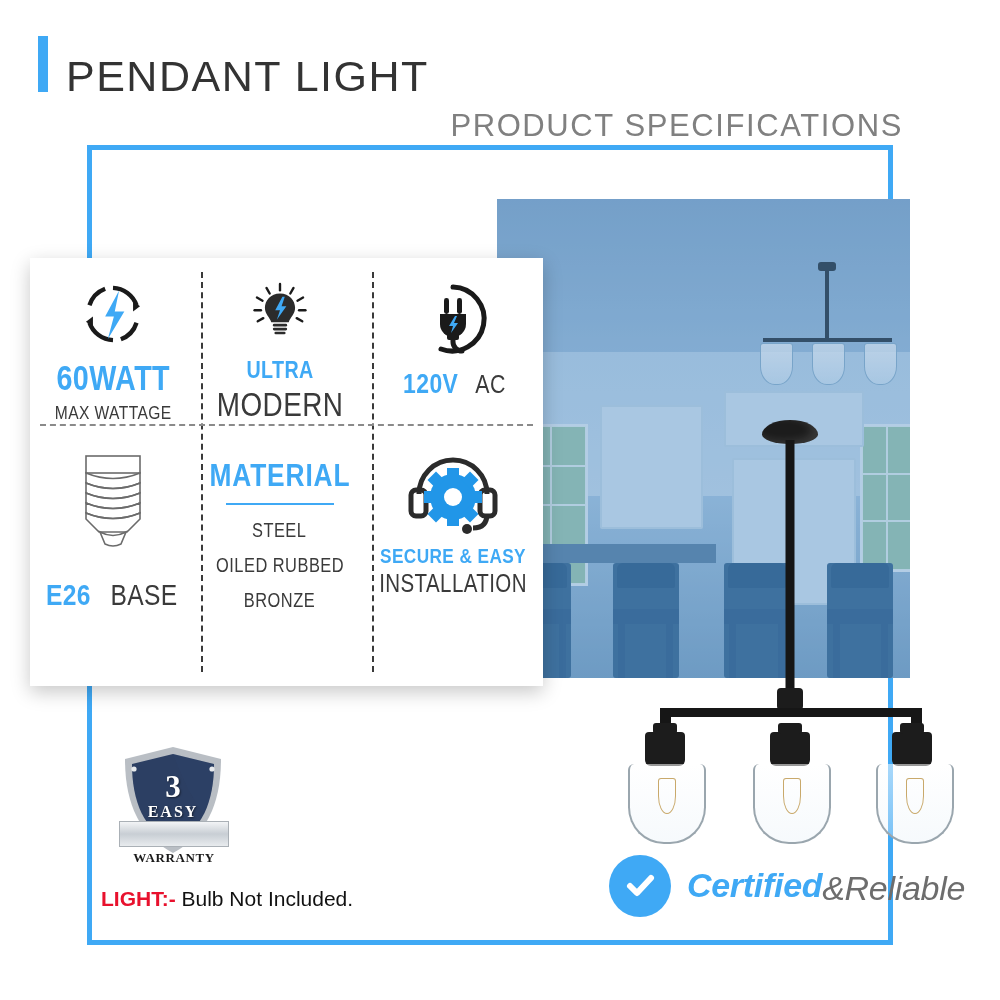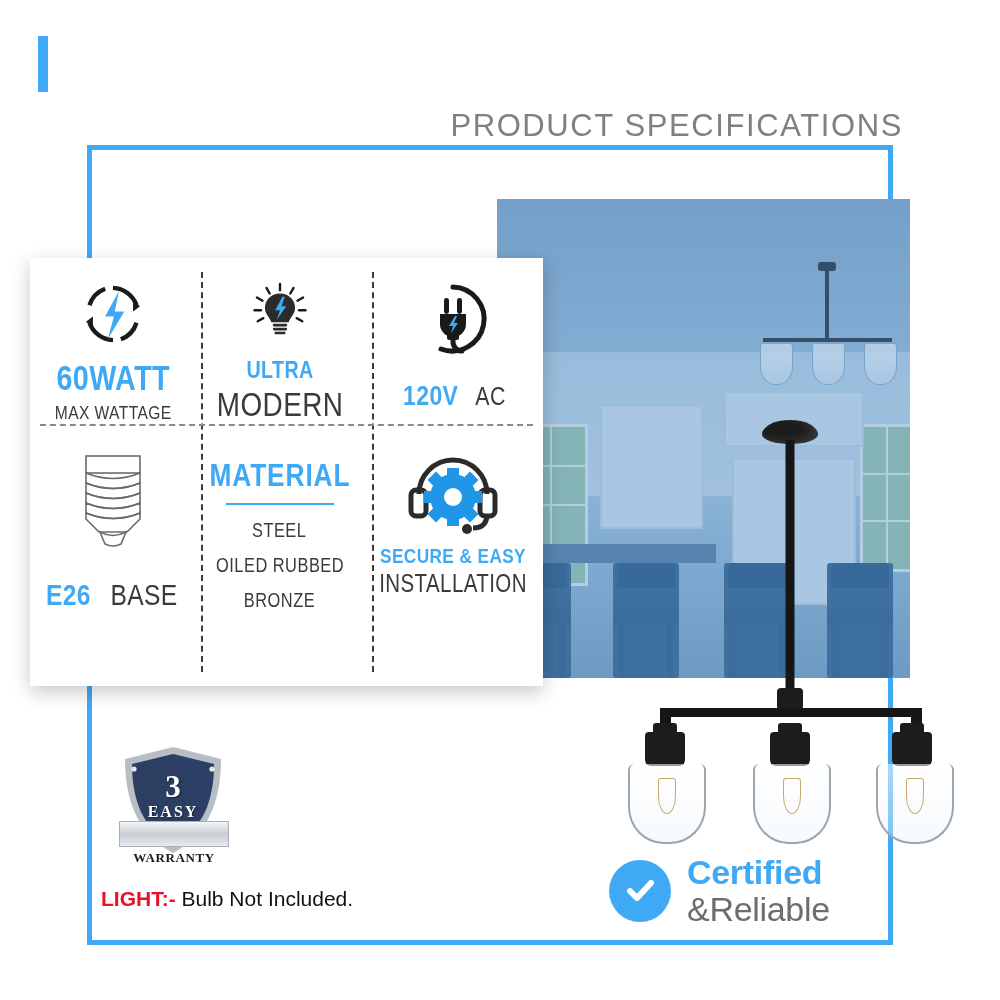--- a/index.html
+++ b/index.html
@@ -105,21 +105,21 @@
     font-family:"Liberation Sans Narrow","Liberation Sans",sans-serif;
     transform:scaleX(.82);transform-origin:center;white-space:nowrap;}
   .lbl-dark{color:#3a3a3a;letter-spacing:.5px;font-weight:400;
     font-family:"Liberation Sans Narrow","Liberation Sans",sans-serif;
     transform:scaleX(.82);transform-origin:center;white-space:nowrap;}
 
   .t-60watt{font-size:35px;margin-top:10px;}
   .t-maxwatt{font-size:19px;margin-top:4px;}
   .t-ultra{font-size:24px;margin-top:14px;}
   .t-modern{font-size:34px;margin-top:1px;}
-  .t-120v{font-size:28px;margin-top:22px;}
+  .t-120v{font-size:28px;margin-top:10px;}
   .t-e26{font-size:30px;margin-top:16px;}
   .t-secure{font-size:21px;margin-top:10px;}
   .t-install{font-size:25px;margin-top:1px;}
   .inline-row{display:flex;align-items:baseline;gap:7px;justify-content:center;}
 
   .material-title{color:#3FA9F5;font-size:31px;font-weight:700;letter-spacing:1px;
     font-family:"Liberation Sans Narrow","Liberation Sans",sans-serif;
     transform:scaleX(.85);transform-origin:center;margin-top:8px;}
   .material-rule{width:108px;height:2px;background:#3FA9F5;margin:9px auto 14px;}
   .material-line{color:#3a3a3a;font-size:20px;letter-spacing:.6px;
@@ -139,30 +139,31 @@
     font-family:"Liberation Serif",serif;margin-top:48px;}
 
   
   .note{position:absolute;left:101px;top:887px;font-size:21px;color:#111;white-space:nowrap;}
   .note b{color:#E8112D;font-weight:700;}
 
   
   .certified{position:absolute;left:609px;top:855px;display:flex;align-items:center;gap:16px;}
   .cert-circle{width:62px;height:62px;border-radius:50%;background:#3FA9F5;
     display:flex;align-items:center;justify-content:center;flex:0 0 auto;}
-  .cert-text{display:flex;flex-direction:column;line-height:1.0;}
+  .cert-text{display:flex;flex-direction:row;line-height:1.0;font-style:italic;}
   .cert-1{color:#3FA9F5;font-size:34px;font-weight:700;letter-spacing:-.3px;}
   .cert-2{color:#6d6d6d;font-size:34px;font-weight:400;letter-spacing:-.3px;margin-top:3px;}
 </style>
 </head>
 <body>
 
 <div class="stage">
 
   <div class="title-bar"></div>
+  <div class="page-title">PENDANT LIGHT</div>
   <div class="spec-heading">PRODUCT SPECIFICATIONS</div>
 
   <div class="blue-frame"></div>
 
   <div class="photo">
     <div class="photo-sky"></div>
     <div class="photo-wall"></div>
     <div class="photo-lower"></div>
 
     <div class="win" style="left:4%;top:47%;width:17%;height:33%;">

